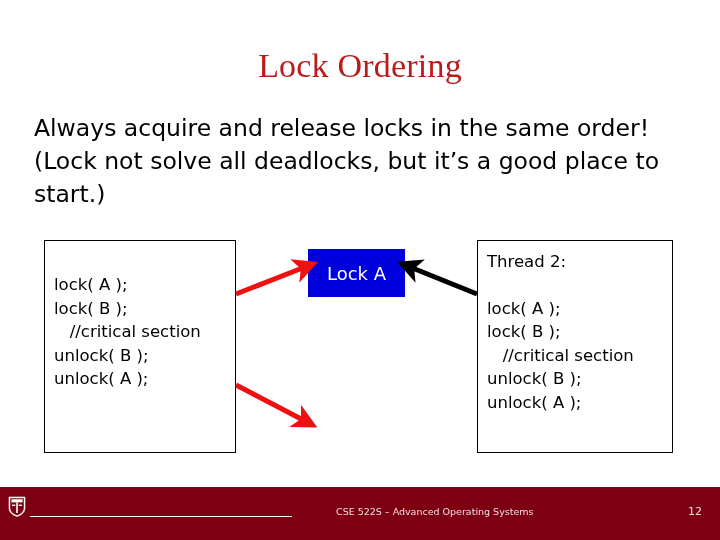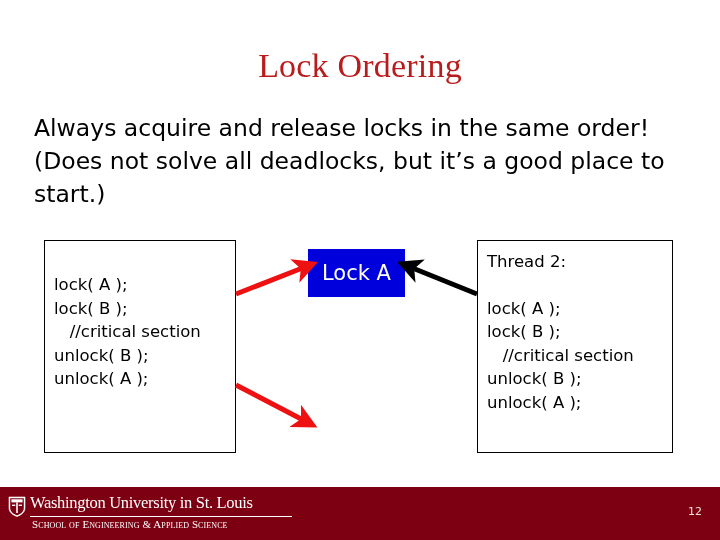--- a/index.html
+++ b/index.html
@@ -66,21 +66,21 @@
   #thread2-box { left: 477px; top: 240px; width: 196px; height: 213px; }
 
   .thread-heading { display: block; }
   .thread-gap { display: block; height: 23px; }
   .code-line { display: block; white-space: pre; }
 
   .lock-box {
     position: absolute;
     background: #0000dd;
     color: #ffffff;
-    font-size: 21px;
+    font-size: 18px;
     font-family: "DejaVu Sans", sans-serif;
     display: flex;
     align-items: center;
     justify-content: center;
     box-sizing: border-box;
   }
   #lock-a-box { left: 308px; top: 249px; width: 97px; height: 48px; }
   #lock-b-box { left: 308px; top: 396px; width: 97px; height: 54px; }
 
   #arrow-layer {
@@ -161,21 +161,21 @@
     font-size: 11px;
     color: #f0dede;
     font-family: "DejaVu Sans", sans-serif;
   }
 </style>
 </head>
 <body>
 
 <div id="slide-title">Lock Ordering</div>
 
-<div id="slide-body">Always acquire and release locks in the same order!  (Does not solve all deadlocks, but it’s a good place to start.)</div>
+<div id="slide-body">Always acquire and release locks in the same order!  (Lock not solve all deadlocks, but it’s a good place to start.)</div>
 
 <div id="diagram">
 
   <div class="thread-box" id="thread1-box">
     <span class="thread-gap"></span>
     <span class="code-line">lock( A );</span>
     <span class="code-line">lock( B );</span>
     <span class="code-line">   //critical section</span>
     <span class="code-line">unlock( B );</span>
     <span class="code-line">unlock( A );</span>
@@ -215,19 +215,18 @@
 
   <div id="wustl-logo">
     <svg id="wustl-crest" viewBox="0 0 18 21">
       <path d="M1,1 L17,1 L17,12 C17,17 12,19.5 9,20.5 C6,19.5 1,17 1,12 Z" fill="#ffffff" stroke="#ffffff" stroke-width="0.6"></path>
       <path d="M2.2,2.2 L15.8,2.2 L15.8,12 C15.8,16.2 11.6,18.4 9,19.3 C6.4,18.4 2.2,16.2 2.2,12 Z" fill="#7c0012"></path>
       <rect x="3.4" y="3.3" width="11.2" height="3.1" fill="#ffffff"></rect>
       <rect x="8.2" y="6.4" width="1.6" height="10.6" fill="#ffffff"></rect>
       <rect x="4.0" y="8.6" width="3.3" height="1.4" fill="#ffffff"></rect>
       <rect x="10.7" y="8.6" width="3.3" height="1.4" fill="#ffffff"></rect>
     </svg>
-    <div id="wustl-name">Washington University in St. Louis</div>
     <div id="wustl-rule"></div>
-    <div id="wustl-school">School of Engineering &amp; Applied Science</div>
-  </div>
-
+  </div>
+
+  <div id="footer-course">CSE 522S – Advanced Operating Systems</div>
   <div id="footer-slide-number">12</div>
 </div>
 
 </body></html>

